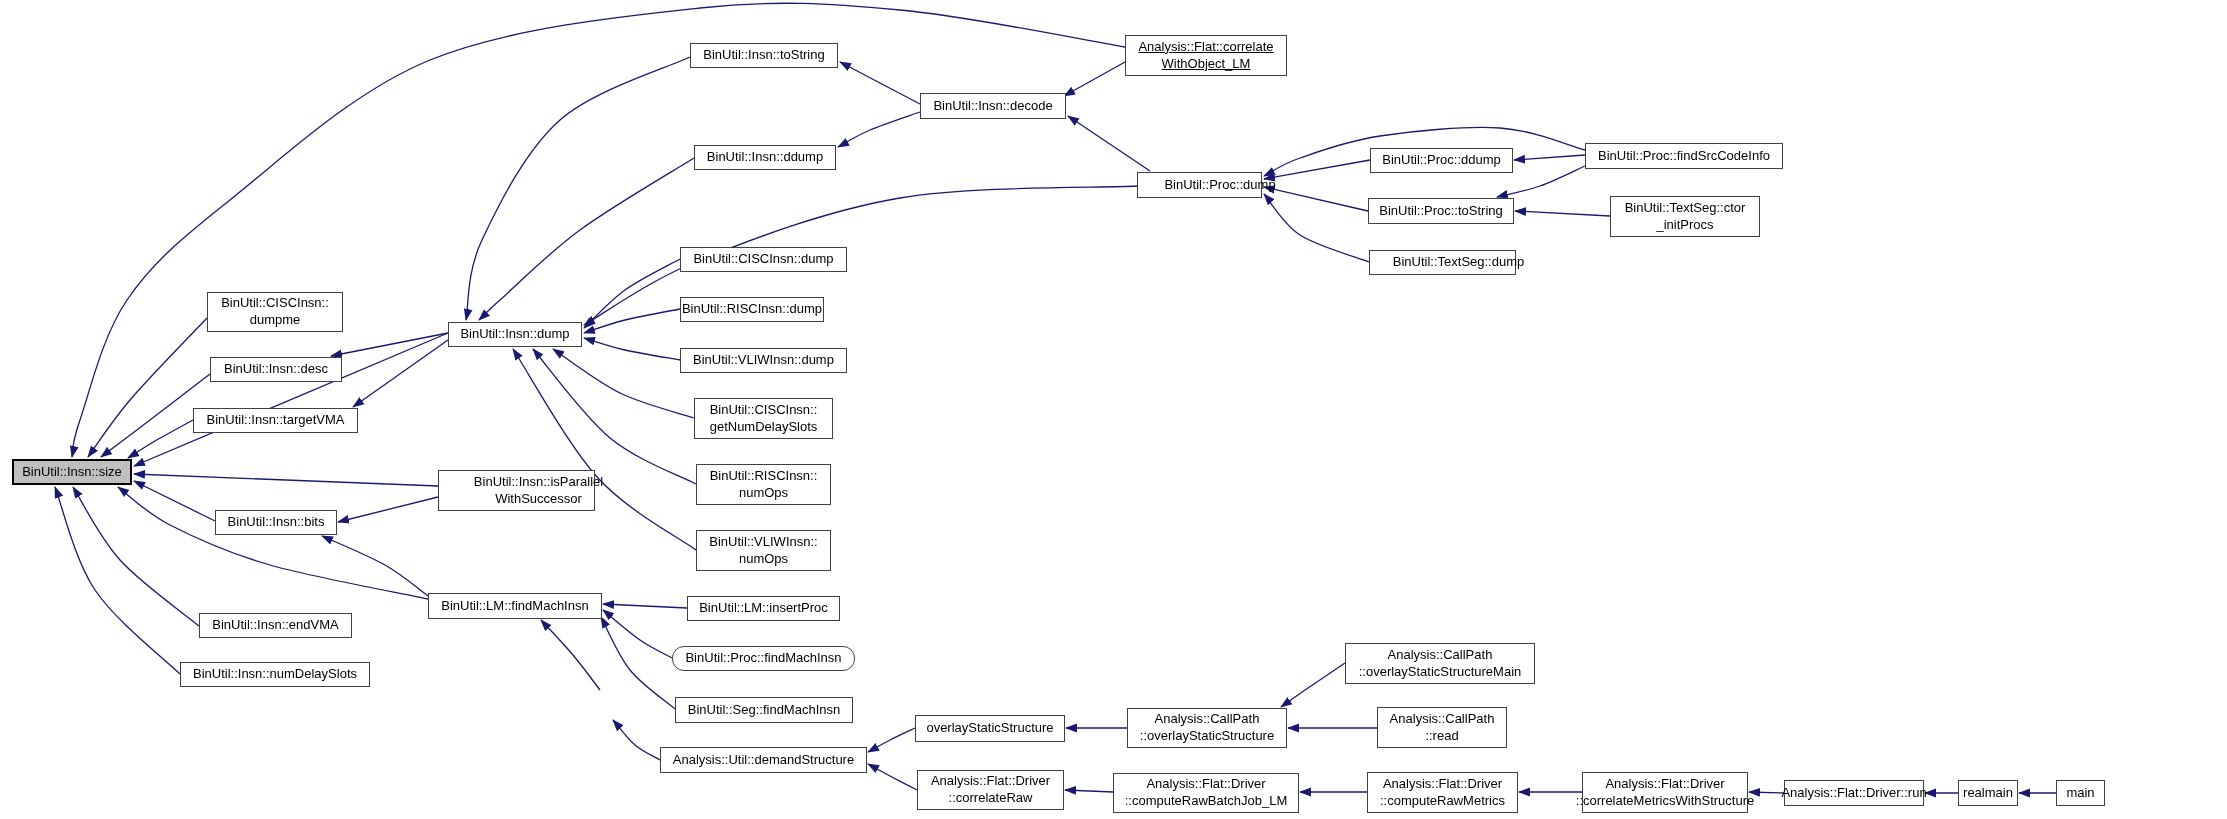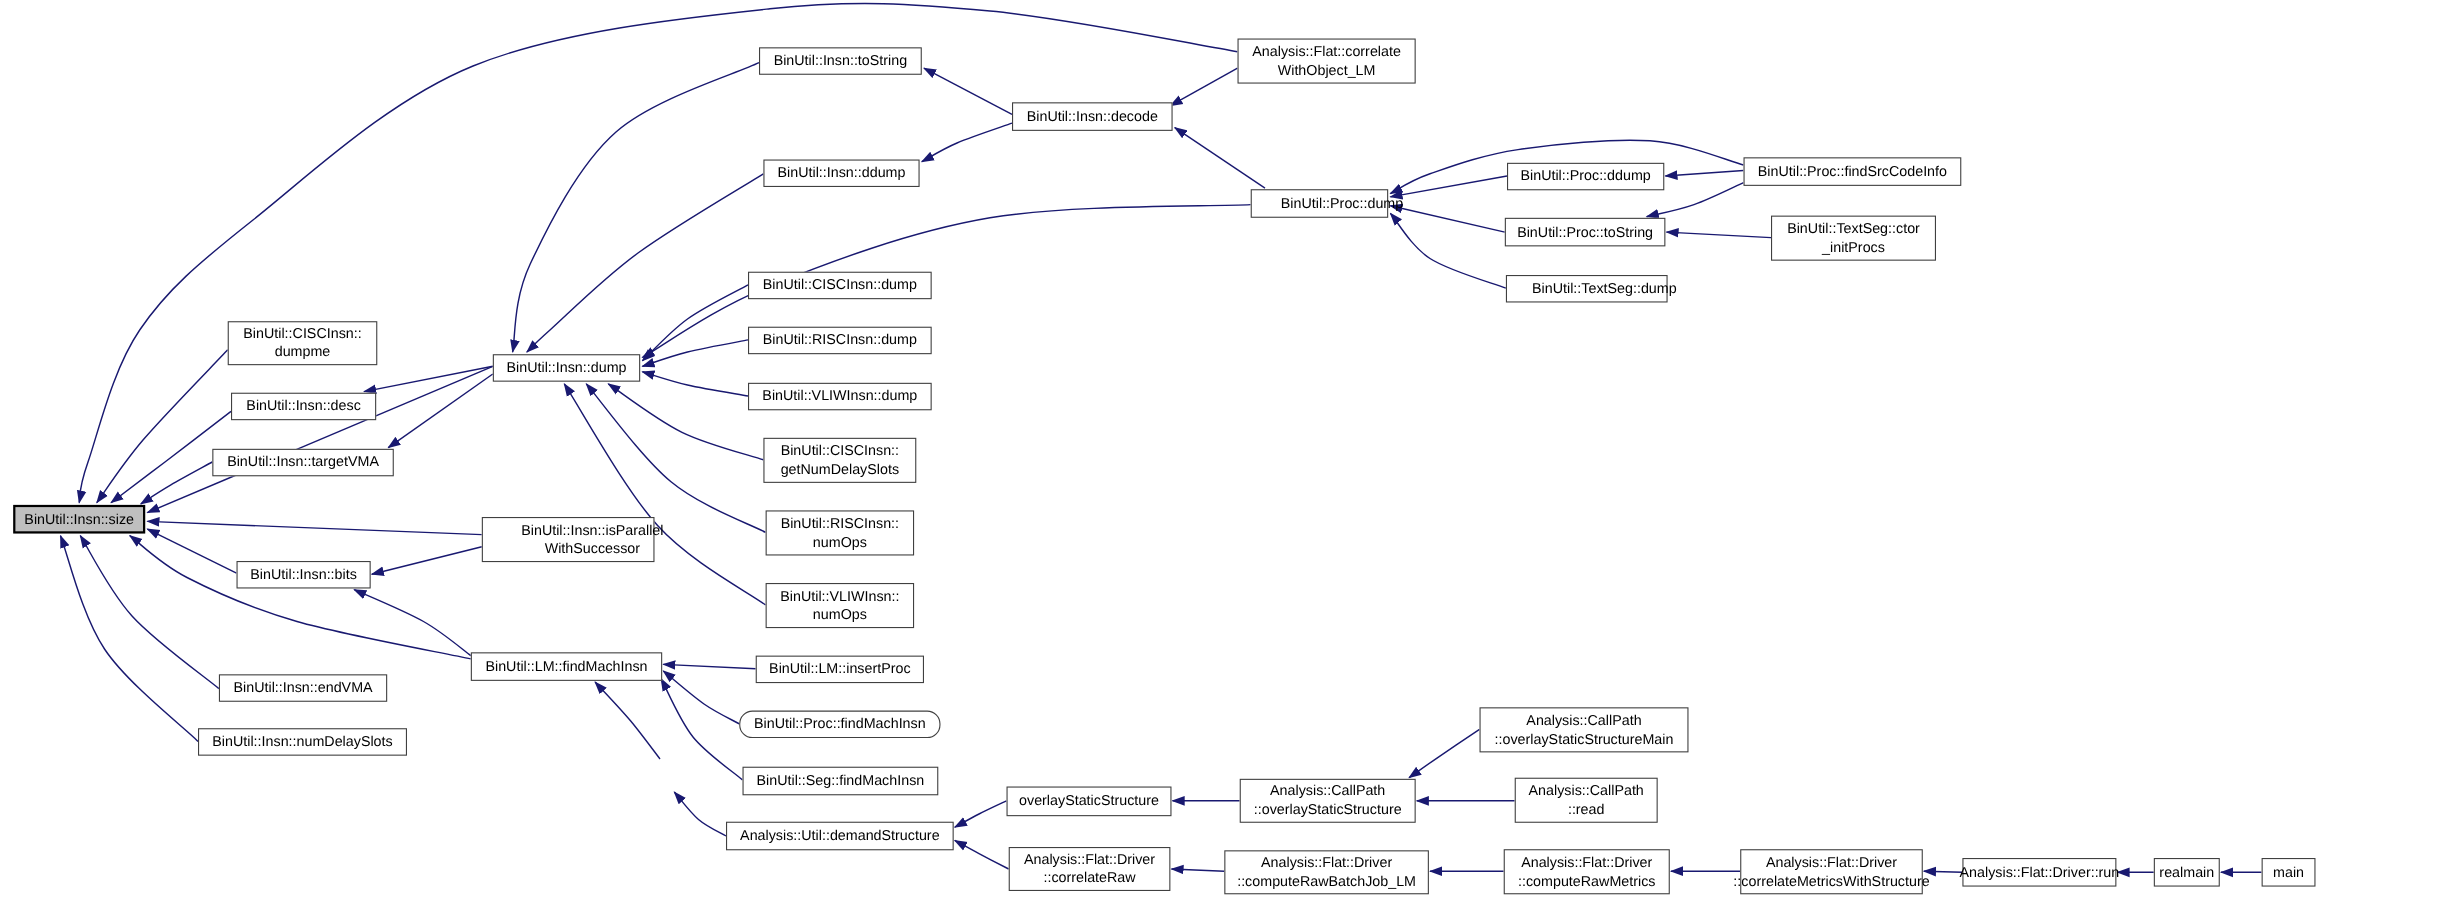--- a/index.html
+++ b/index.html
@@ -92,31 +92,31 @@
       <path class="edge" d="M1784,793 L1749,792" stroke="#191970" marker-end="url(#arrow)"></path>
       <path class="edge" d="M1958,793 L1925,793" stroke="#191970" marker-end="url(#arrow)"></path>
       <path class="edge" d="M2056,793 L2019,793" stroke="#191970" marker-end="url(#arrow)"></path>
       <path class="edge" d="M428,596 C420.8,590.8 402.7,575.0 385,565 C367.3,555.0 332.5,540.8 322,536" stroke="#191970" marker-end="url(#arrow)"></path>
       <path class="edge" d="M438,497 L338,522" stroke="#191970" marker-end="url(#arrow)"></path>
     </svg>
     <div class="node hl" style="left: 12px; top: 459px; width: 120px; height: 26px;">BinUtil::Insn::size</div>
     <div class="node" style="left: 690px; top: 43px; width: 148px; height: 25px;">BinUtil::Insn::toString</div>
     <div class="node" style="left: 920px; top: 93px; width: 146px; height: 26px;">BinUtil::Insn::decode</div>
     <div class="node" style="left: 694px; top: 145px; width: 142px; height: 25px;">BinUtil::Insn::ddump</div>
-    <div class="node" style="left: 1125px; top: 35px; width: 162px; height: 41px;">Analysis::Flat::correlate
+    <div class="node" style="left: 1125px; top: 35px; width: 162px; height: 41px; text-decoration: underline;">Analysis::Flat::correlate
 WithObject_LM</div>
     <div class="node" style="left: 1137px; top: 172px; width: 125px; height: 26px; padding-left: 41px;">BinUtil::Proc::dump</div>
     <div class="node" style="left: 1370px; top: 148px; width: 143px; height: 25px;">BinUtil::Proc::ddump</div>
     <div class="node" style="left: 1585px; top: 143px; width: 198px; height: 26px;">BinUtil::Proc::findSrcCodeInfo</div>
     <div class="node" style="left: 1368px; top: 198px; width: 146px; height: 26px;">BinUtil::Proc::toString</div>
     <div class="node" style="left: 1610px; top: 196px; width: 150px; height: 41px;">BinUtil::TextSeg::ctor
 _initProcs</div>
     <div class="node" style="left: 1369px; top: 250px; width: 147px; height: 25px; padding-left: 32px;">BinUtil::TextSeg::dump</div>
     <div class="node" style="left: 680px; top: 247px; width: 167px; height: 25px;">BinUtil::CISCInsn::dump</div>
-    <div class="node" style="left: 680px; top: 297px; width: 167px; height: 25px;">BinUtil::RISCInsn::dump</div>
+    <div class="node" style="left: 680px; top: 297px; width: 144px; height: 25px;">BinUtil::RISCInsn::dump</div>
     <div class="node" style="left: 680px; top: 348px; width: 167px; height: 25px;">BinUtil::VLIWInsn::dump</div>
     <div class="node" style="left: 694px; top: 398px; width: 139px; height: 41px;">BinUtil::CISCInsn::
 getNumDelaySlots</div>
     <div class="node" style="left: 696px; top: 464px; width: 135px; height: 41px;">BinUtil::RISCInsn::
 numOps</div>
     <div class="node" style="left: 696px; top: 530px; width: 135px; height: 41px;">BinUtil::VLIWInsn::
 numOps</div>
     <div class="node" style="left: 448px; top: 322px; width: 134px; height: 25px;">BinUtil::Insn::dump</div>
     <div class="node" style="left: 207px; top: 292px; width: 136px; height: 40px;">BinUtil::CISCInsn::
 dumpme</div>

